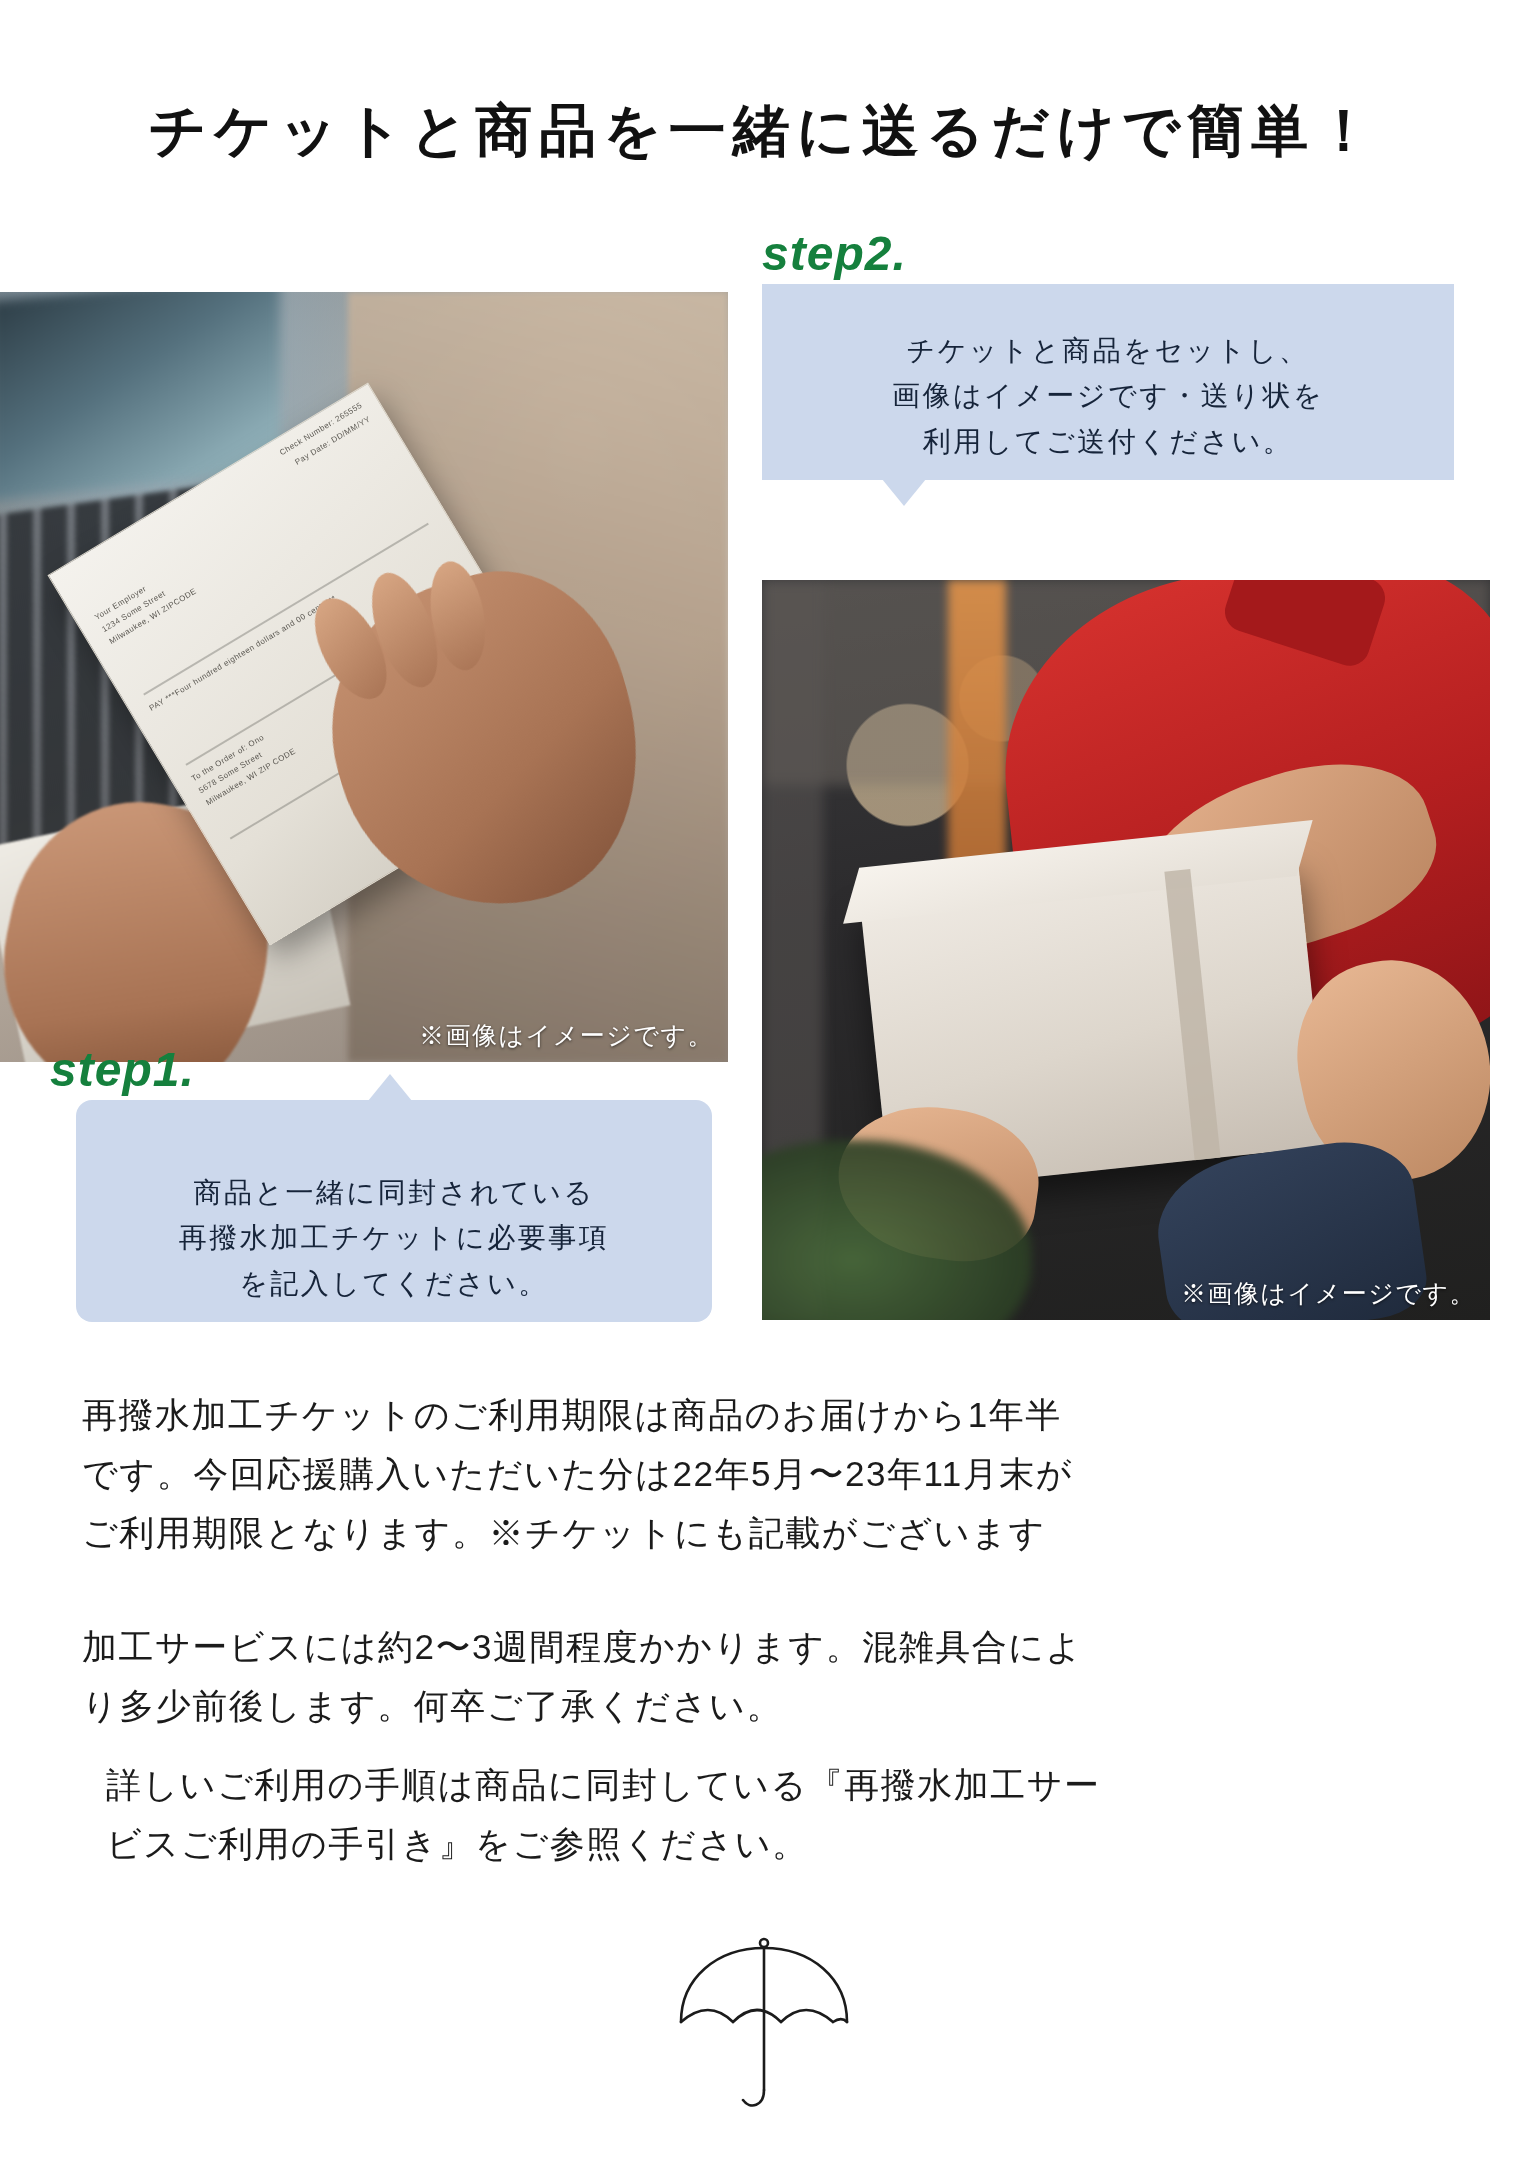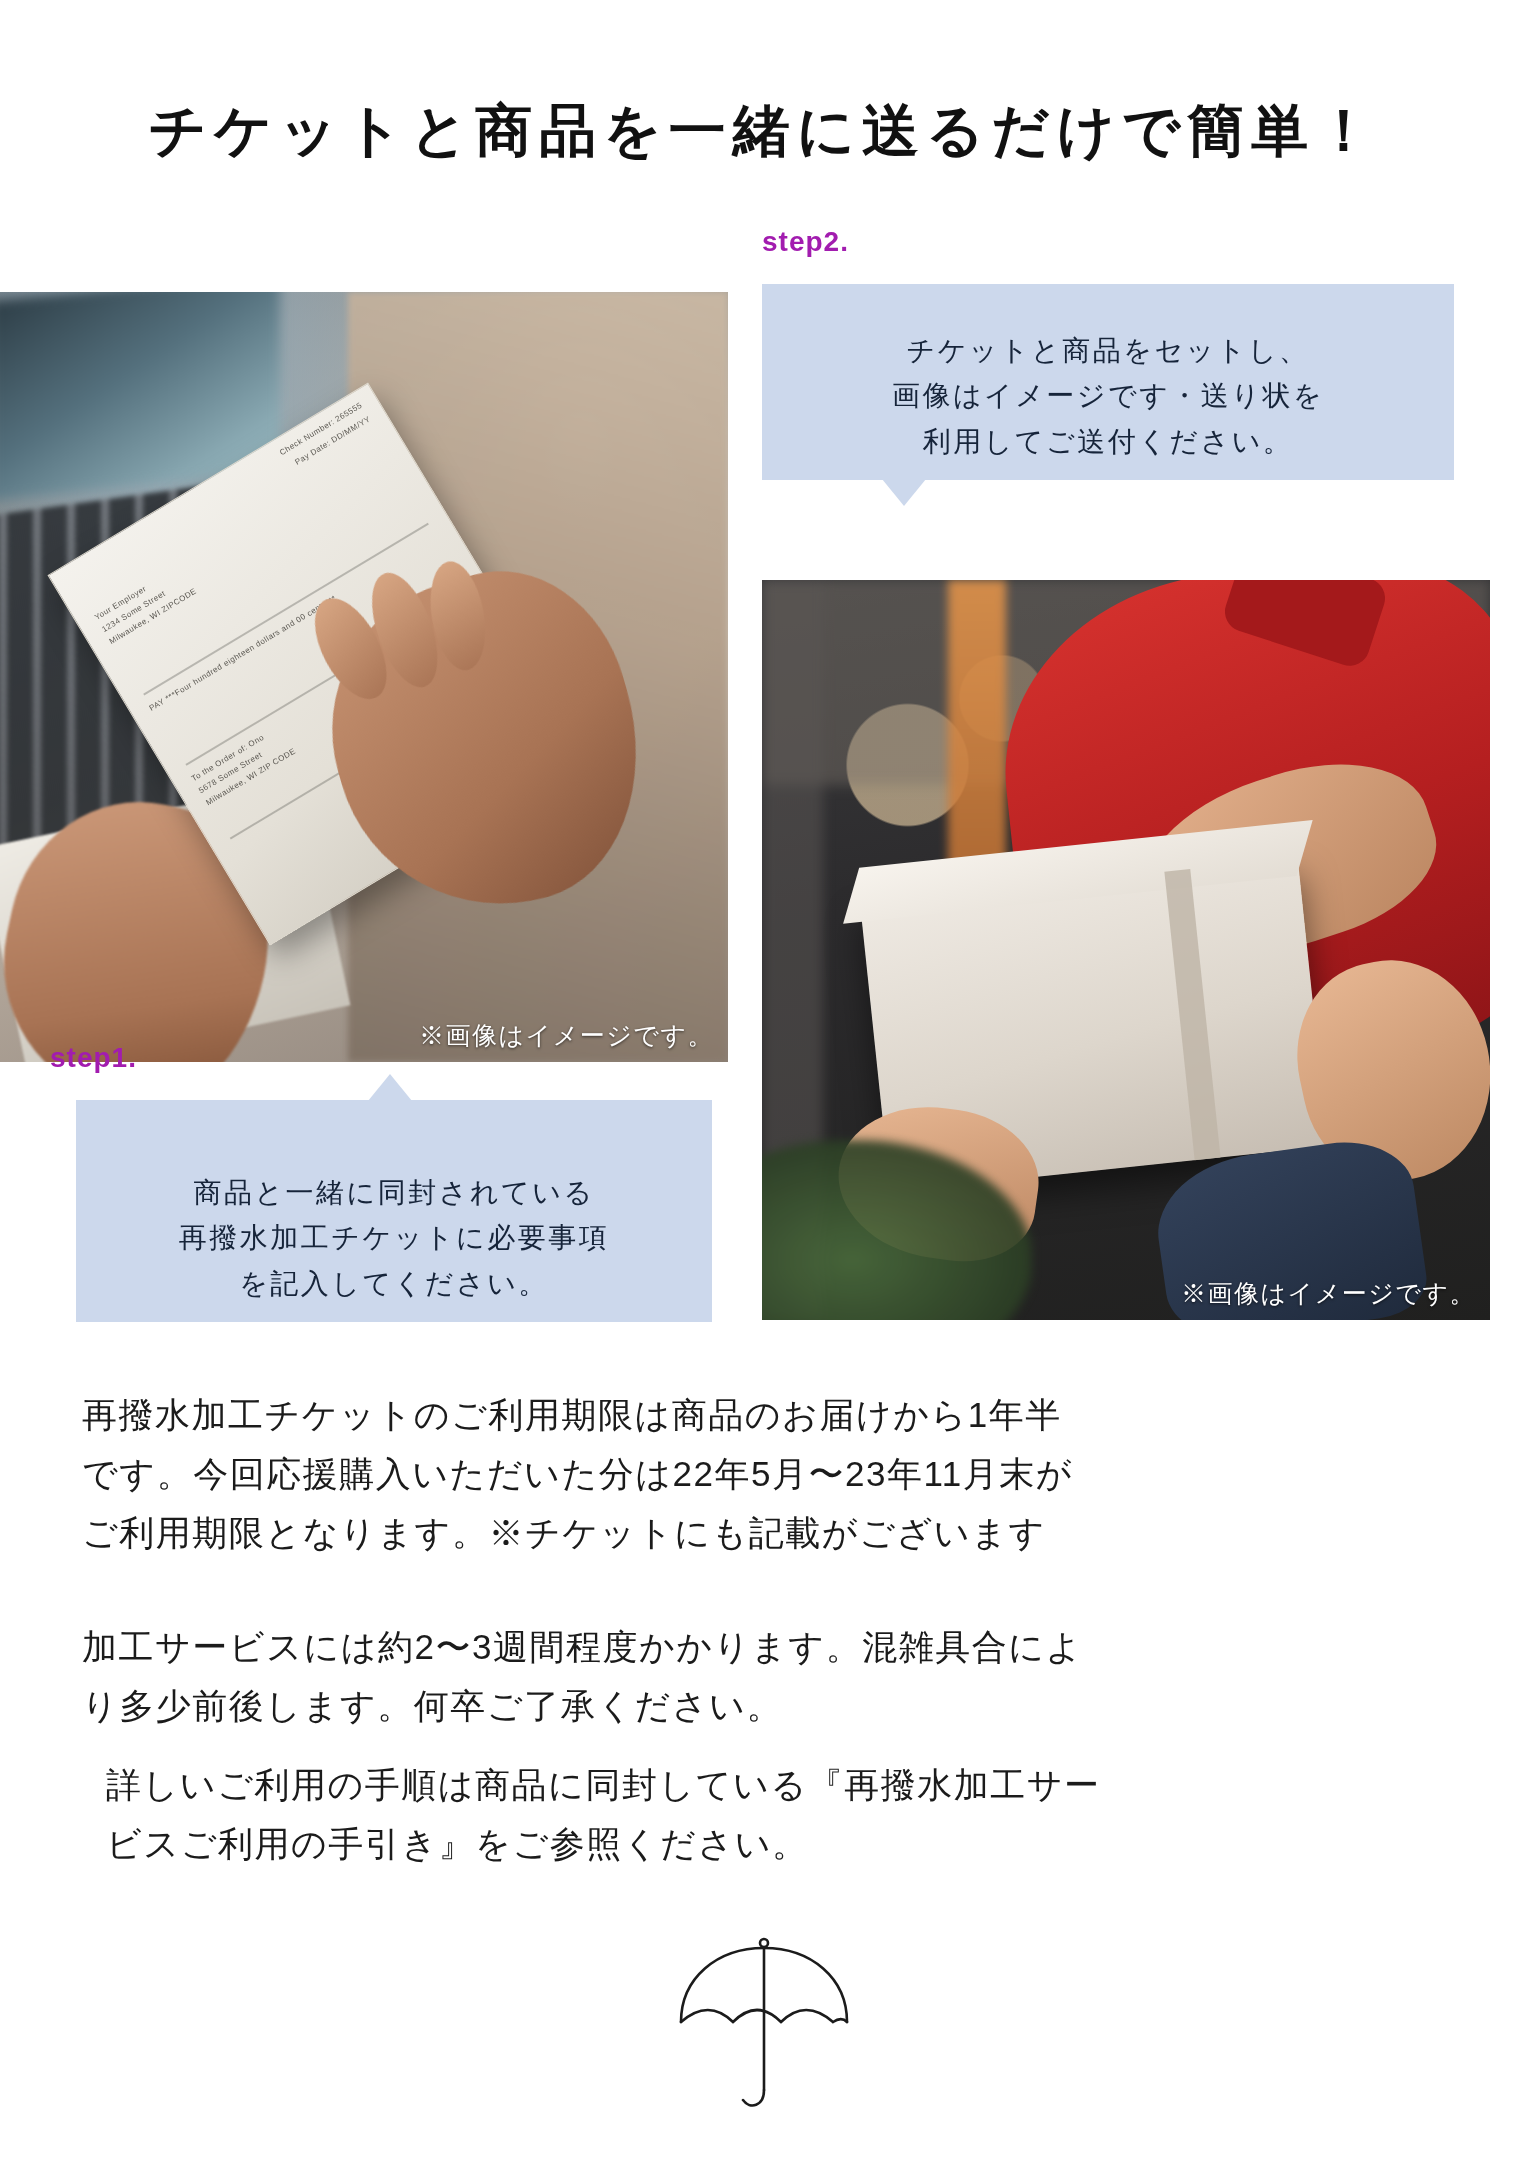--- a/index.html
+++ b/index.html
@@ -32,24 +32,25 @@
     font-size: 57px;
     font-weight: 700;
     letter-spacing: 7px;
     color: #111111;
     line-height: 1.2;
   }
 
   
   .step-label {
     position: absolute;
-    font-size: 28px;
+    font-size: 48px;
     font-weight: 700;
-    color: #a21caf;
+    color: #15803d;
     letter-spacing: 1px;
+    font-style: italic;
   }
   #step2-label { top: 226px; left: 762px; }
   #step1-label { top: 1042px; left: 50px; }
 
   
   .bubble {
     position: absolute;
     background: #ccd8ec;
     color: #16243a;
     font-size: 28px;
@@ -78,20 +79,21 @@
     border-left: 22px solid transparent;
     border-right: 22px solid transparent;
     border-top: 27px solid #ccd8ec;
   }
 
   #bubble-step1 {
     top: 1100px;
     left: 76px;
     width: 636px;
     height: 222px;
+    border-radius: 16px;
   }
   #bubble-step1 .tail {
     position: absolute;
     top: -26px;
     left: 292px;
     width: 0; height: 0;
     border-left: 22px solid transparent;
     border-right: 22px solid transparent;
     border-bottom: 27px solid #ccd8ec;
   }

